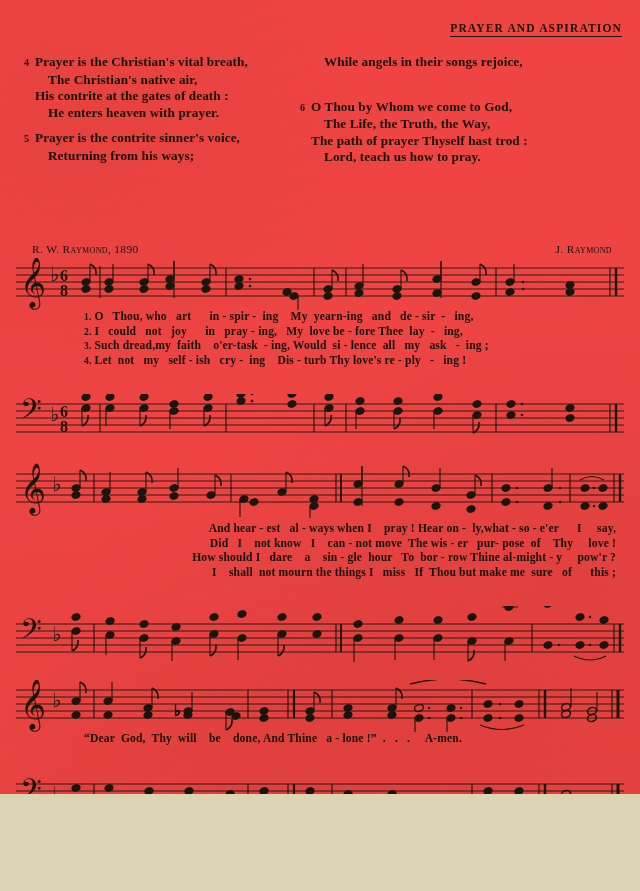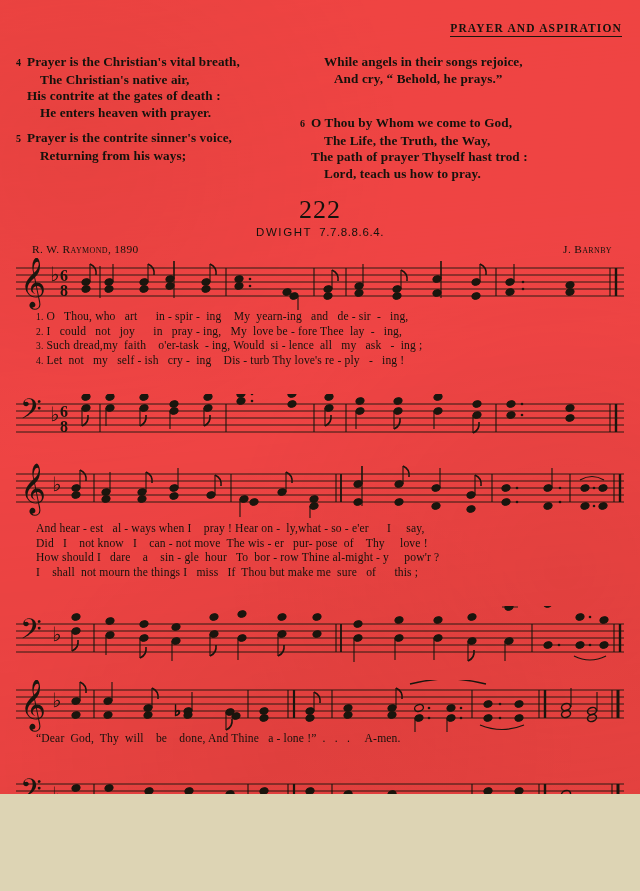--- a/index.html
+++ b/index.html
@@ -53,21 +53,21 @@
 
   
   #verses {
     position: absolute;
     top: 54px;
     left: 0;
     width: 640px;
     height: 130px;
   }
   .verse-col { position: absolute; top: 0; }
-  #verse-col-left  { left: 16px;  width: 290px; }
+  #verse-col-left  { left: 24px;  width: 290px; }
   #verse-col-right { left: 300px; width: 330px; }
 
   .stanza { margin-bottom: 9px; }
   .v-line {
     font-size: 13.2px;
     font-weight: bold;
     line-height: 16.6px;
     white-space: nowrap;
     letter-spacing: 0.1px;
   }
@@ -124,29 +124,30 @@
   .staff-svg  { display: block; }
 
   
   .lyrics {
     position: absolute;
     left: 22px;
     width: 580px;
   }
   .lyric-line {
     font-size: 11.6px;
-    font-weight: normal;
+    font-weight: bold;
     line-height: 14.6px;
     white-space: pre;
     letter-spacing: 0.15px;
+    margin-left: 48px;
   }
   .lyric-line .lnum { font-size: 9.5px; }
 
   #lyrics-1 { top: 52px; }
-  #lyrics-2 { top: 60px; }
+  #lyrics-2 { top: 60px; text-align: right; }
   #lyrics-3 { top: 52px; }
 </style>
 </head>
 <body>
 
 <div id="page">
 
   <div id="running-head">
     <div class="rh-text">PRAYER AND ASPIRATION</div>
     <div class="rh-rule"></div>
@@ -163,39 +164,32 @@
       </div>
       <div class="stanza">
         <div class="v-line"><span class="vnum">5</span><span>Prayer is the contrite sinner's voice,</span></div>
         <div class="v-line ind">Returning from his ways;</div>
       </div>
     </div>
 
     <div class="verse-col" id="verse-col-right">
       <div class="stanza">
         <div class="v-line ind">While angels in their songs rejoice,</div>
-        <div class="v-line ind" style="padding-left:34px">And cry, “ Behold, he prays.”</div>
       </div>
       <div class="stanza" style="margin-top:28px">
         <div class="v-line"><span class="vnum">6</span><span>O Thou by Whom we come to God,</span></div>
         <div class="v-line ind">The Life, the Truth, the Way,</div>
         <div class="v-line ind2">The path of prayer Thyself hast trod :</div>
         <div class="v-line ind">Lord, teach us how to pray.</div>
       </div>
     </div>
   </div>
 
-  <div id="tune-head">
-    <div id="hymn-number">222</div>
-    <div id="tune-meta">
-      <span>DWIGHT</span><span class="meter">7.7.8.8.6.4.</span>
-    </div>
-  </div>
   <div id="author-line">R. W. Raymond, 1890</div>
-  <div id="composer-line">J. Barnby</div>
+  <div id="composer-line">J. Raymond</div>
 
   <div class="system" id="system-1">
     <div class="staff-wrap">
       <svg class="staff-svg" width="612" height="52" viewBox="0 0 612 52">
         <g stroke="#1a160e" stroke-width="0.9">
           <line x1="2" y1="10" x2="610" y2="10"></line>
             <line x1="2" y1="17" x2="610" y2="17"></line>
           <line x1="2" y1="24" x2="610" y2="24"></line>
             <line x1="2" y1="31" x2="610" y2="31"></line>
           <line x1="2" y1="38" x2="610" y2="38"></line>

